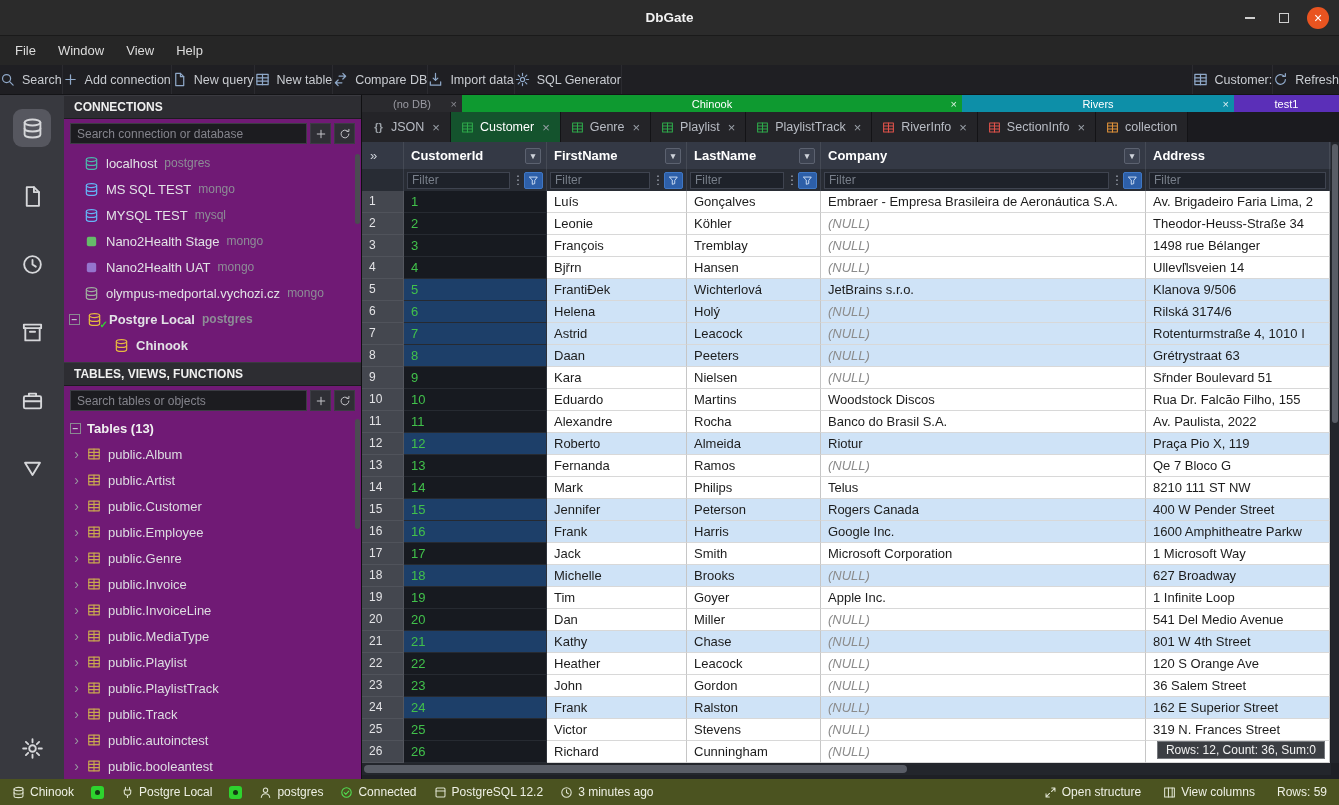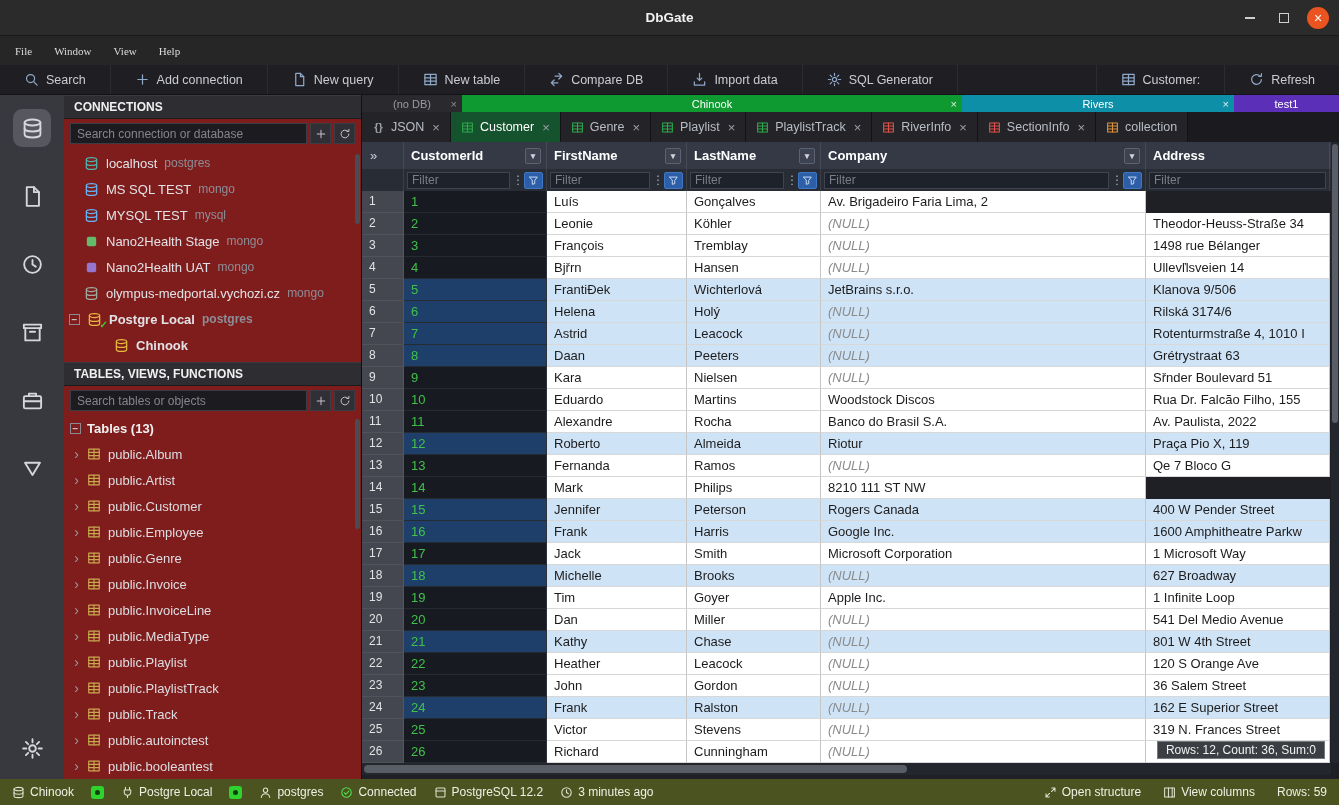--- a/index.html
+++ b/index.html
@@ -11,46 +11,46 @@
   .titlebar { height:36px; background:#2b2b2b; position:relative; display:flex; align-items:center; flex:none; border-bottom:1px solid #1a1a1a; }
   .title { position:absolute; left:0; right:0; text-align:center; font-weight:bold; font-size:13.5px; color:#f2f2f2; }
   .win-controls { margin-left:auto; display:flex; align-items:center; gap:12px; padding-right:10px; z-index:2; }
   .wc { width:22px; height:22px; display:flex; align-items:center; justify-content:center; cursor:default; }
   .minbar { width:10px; height:2px; background:#cfcfcf; display:block; }
   .maxbox { width:10px; height:10px; border:1.5px solid #cfcfcf; display:block; }
   .wc.close { background:#e95420; border-radius:50%; color:#fff; font-size:14px; line-height:1; }
 
   
   .menubar { height:29px; background:#262626; display:flex; align-items:stretch; padding-left:4px; flex:none; }
-  .menu-item { display:flex; align-items:center; padding:0 11px; font-size:11px; color:#dcdcdc;font-family:Liberation Serif, serif; }
+  .menu-item { display:flex; align-items:center; padding:0 11px; font-size:13px; color:#dcdcdc; }
 
   
   .toolbar { height:30px; background:#1f1f23; display:flex; align-items:stretch; flex:none; border-bottom:1px solid #141417; }
   .tb-left, .tb-right { display:flex; align-items:stretch; }
   .tb-right { margin-left:auto; }
-  .tb-btn { display:flex; align-items:center; gap:7px; padding:0 24px; font-size:12.5px; color:#c9ccd1; border-right:1px solid #2b2b30; }
+  .tb-btn { display:flex; align-items:center; gap:7px; padding:0 0; font-size:12.5px; color:#c9ccd1; border-right:1px solid #2b2b30; }
   .tb-right .tb-btn { border-right:none; border-left:1px solid #2b2b30; }
   .tb-btn .ic { color:#8fa8c8; }
 
   .ic { display:inline-flex; width:15px; height:15px; flex:none; align-items:center; justify-content:center; }
   .ic svg { width:100%; height:100%; }
   .ic.json { font-weight:bold; font-size:11px; width:auto; }
 
   
   .main { flex:1; display:flex; min-height:0; }
 
   
   .iconbar { width:64px; background:#38393f; display:flex; flex-direction:column; align-items:center; padding:14px 0 12px; gap:30px; flex:none; }
   .sb-item { width:38px; height:38px; display:flex; align-items:center; justify-content:center; color:#d6d7da; border-radius:9px; }
   .sb-item .ic { width:23px; height:23px; }
   .sb-item.active { background:#56575f; }
   .sb-item.bottom { margin-top:auto; }
 
   
-  .leftpanel { width:298px; background:#7f1d1d; border-right:1px solid #101012; display:flex; flex-direction:column; flex:none; min-height:0; }
+  .leftpanel { width:298px; background:#701a75; border-right:1px solid #101012; display:flex; flex-direction:column; flex:none; min-height:0; }
   .panel-header { height:24px; line-height:23px; padding:0 10px; font-weight:bold; font-size:12px; color:#f0f0f0; background:#2d2d32; border-top:1px solid #3a3a40; border-bottom:1px solid #1c1c1f; flex:none; }
   .searchrow { display:flex; align-items:center; gap:3px; padding:4px 6px; flex:none; }
   .searchrow input { flex:1; min-width:0; height:21px; background:#1c1c20; border:1px solid #3c3c44; color:#bbb; font-size:12px; padding:0 6px; font-family:inherit; }
   .searchrow input::placeholder { color:#84848c; }
   .mini-btn { width:21px; height:21px; background:#2f2f35; border:1px solid #3c3c44; color:#c6c6cc; display:flex; align-items:center; justify-content:center; padding:0; }
   .mini-btn .ic { width:12px; height:12px; }
   .conn-list { height:214px; padding-top:2px; position:relative; flex:none; }
   .obj-list { flex:1; min-height:0; position:relative; overflow:hidden; }
   .conn-item, .obj-item, .obj-group { height:26px; display:flex; align-items:center; gap:7px; padding-left:20px; font-size:13px; color:#e2e2e6; white-space:nowrap; }
   .conn-item .ctype { color:#8d8d96; font-size:12px; }
@@ -720,20 +720,21 @@
               </div>
               <div class="cell fcell">
                 <input placeholder="Filter" style="">
               </div>
             </div>
             <div class="grow-r drow">
               <div class="cell rnum">1</div>
               <div class="cell idcell">1</div>
               <div class="cell dcell">Luís</div>
               <div class="cell dcell">Gonçalves</div>
+              <div class="cell dcell">Embraer - Empresa Brasileira de Aeronáutica S.A.</div>
               <div class="cell dcell">Av. Brigadeiro Faria Lima, 2</div>
             </div>
             <div class="grow-r drow">
               <div class="cell rnum">2</div>
               <div class="cell idcell">2</div>
               <div class="cell dcell">Leonie</div>
               <div class="cell dcell">Köhler</div>
               <div class="cell dcell nullv">(NULL)</div>
               <div class="cell dcell">Theodor-Heuss-Straße 34</div>
             </div>
@@ -823,20 +824,21 @@
               <div class="cell dcell">Fernanda</div>
               <div class="cell dcell">Ramos</div>
               <div class="cell dcell nullv">(NULL)</div>
               <div class="cell dcell">Qe 7 Bloco G</div>
             </div>
             <div class="grow-r drow">
               <div class="cell rnum">14</div>
               <div class="cell idcell">14</div>
               <div class="cell dcell">Mark</div>
               <div class="cell dcell">Philips</div>
+              <div class="cell dcell">Telus</div>
               <div class="cell dcell">8210 111 ST NW</div>
             </div>
             <div class="grow-r drow hl">
               <div class="cell rnum">15</div>
               <div class="cell idcell">15</div>
               <div class="cell dcell">Jennifer</div>
               <div class="cell dcell">Peterson</div>
               <div class="cell dcell">Rogers Canada</div>
               <div class="cell dcell">400 W Pender Street</div>
             </div>

